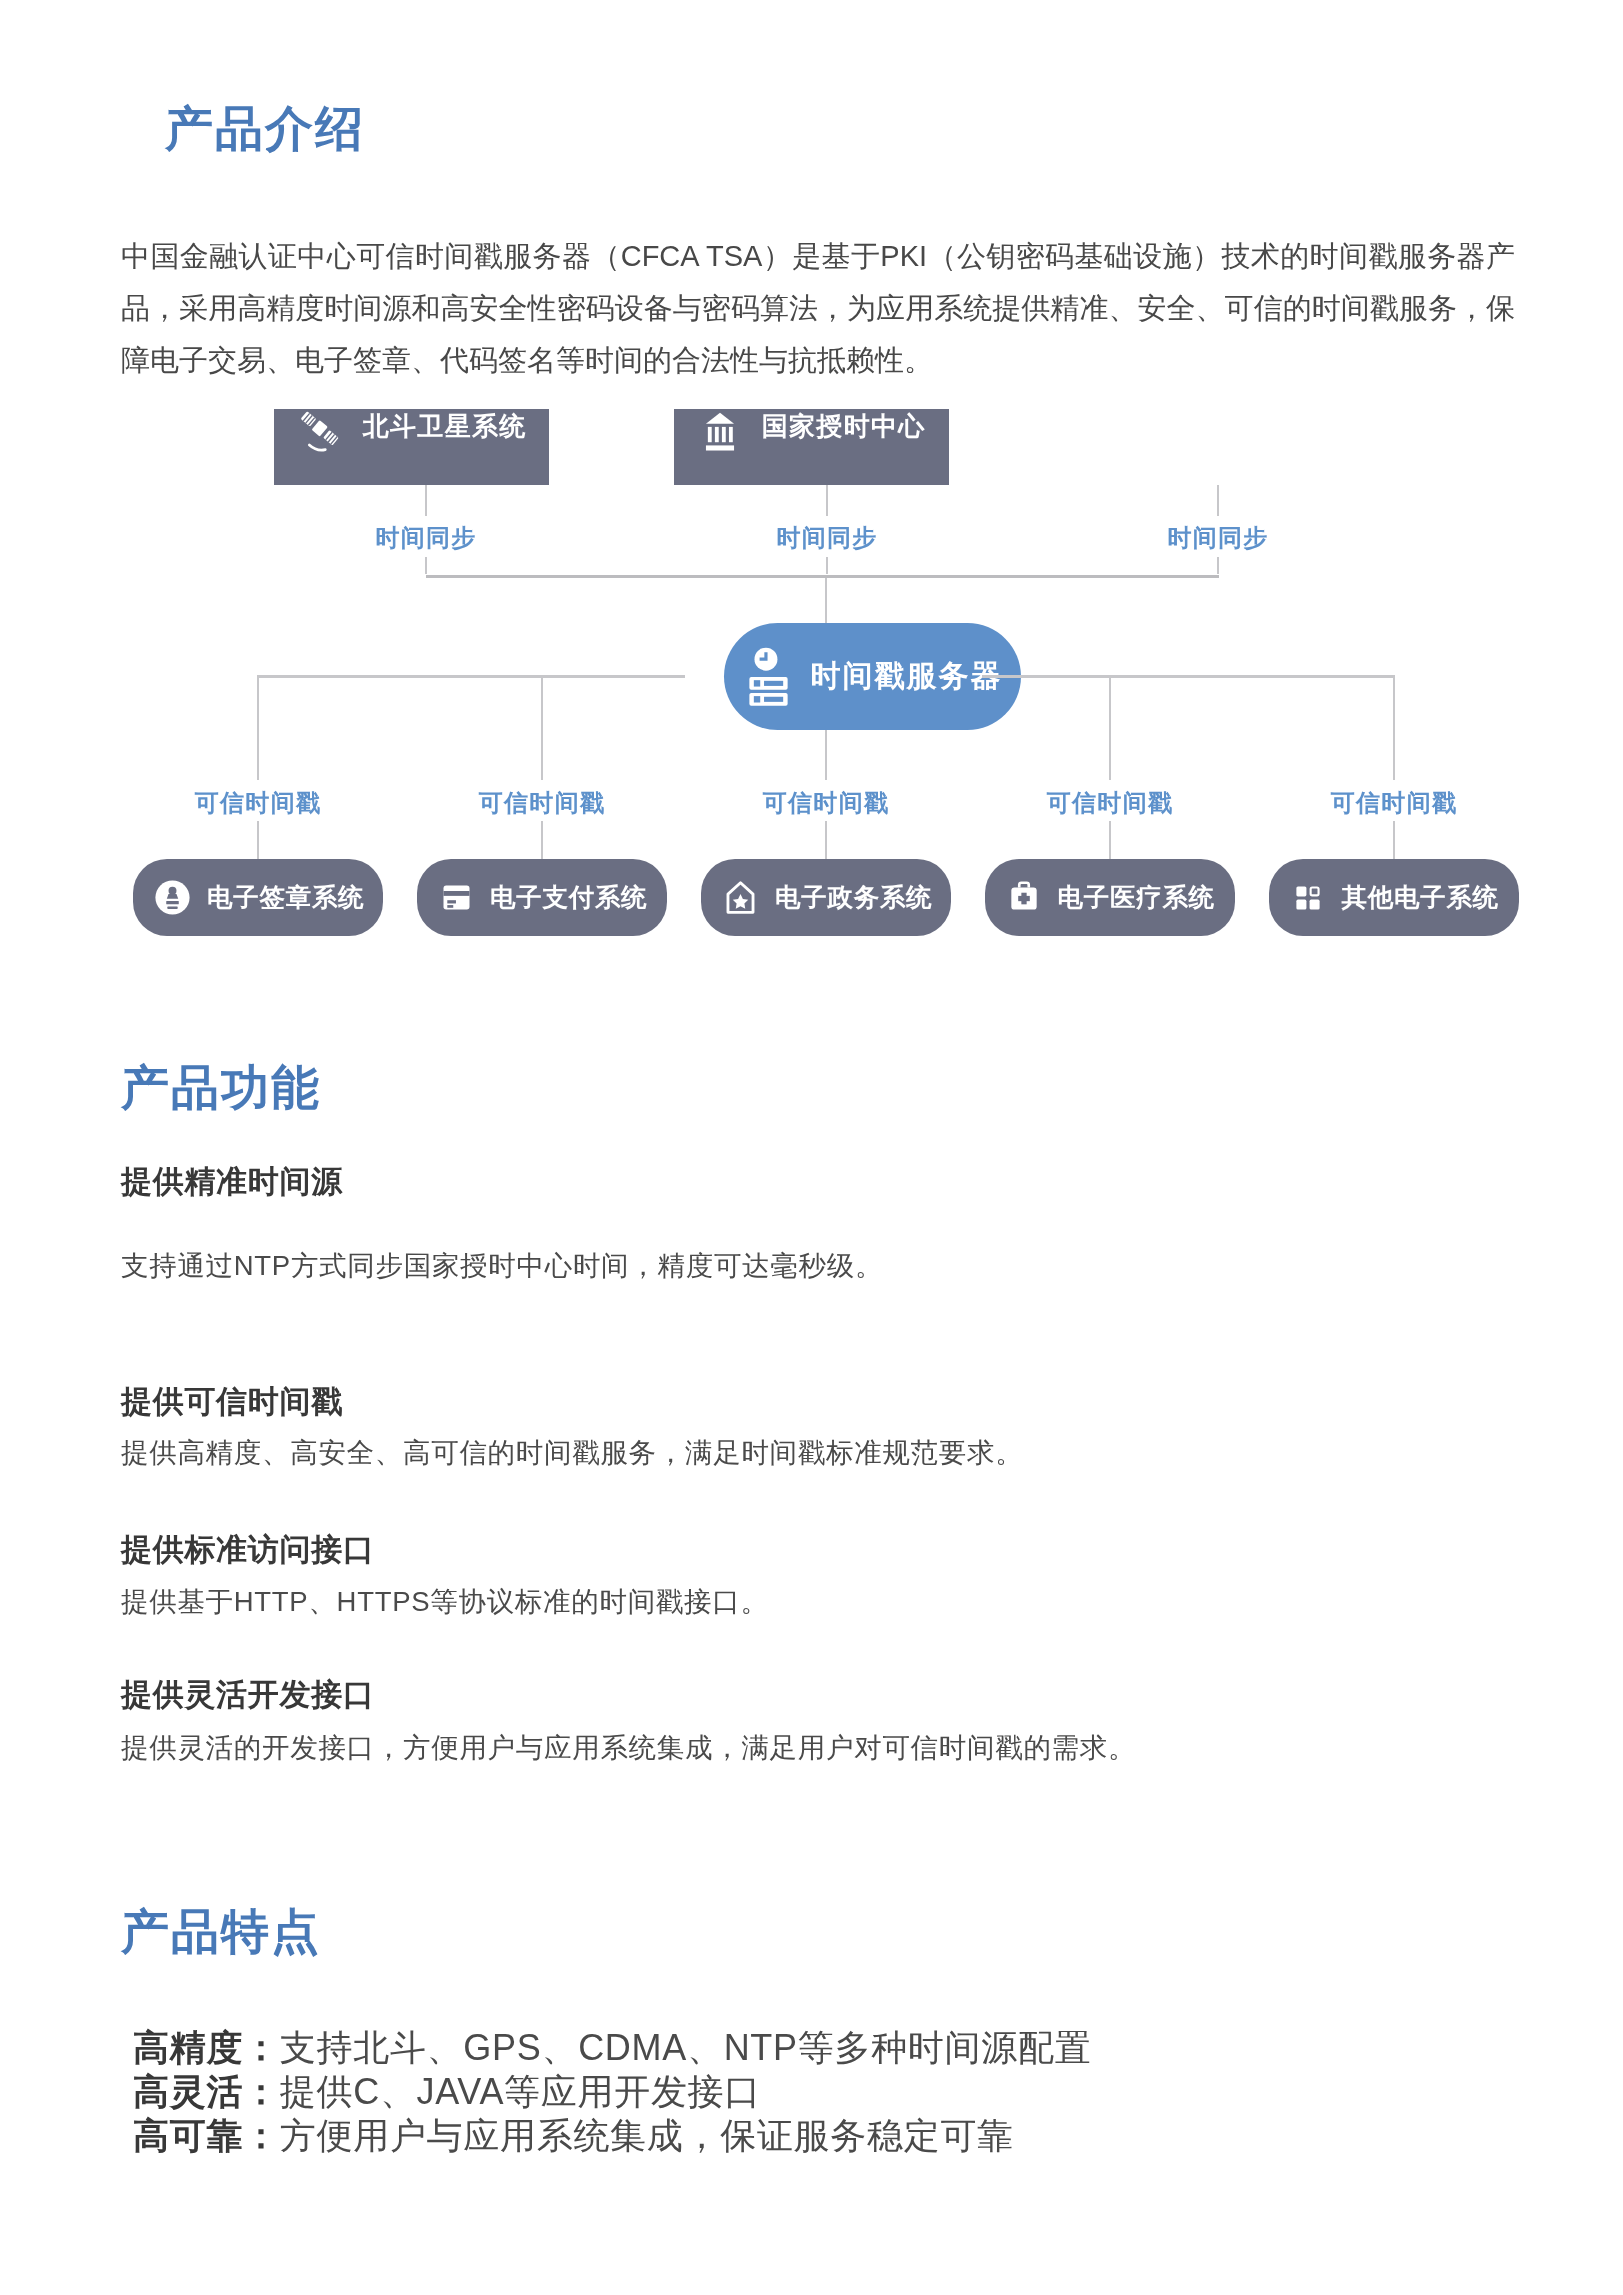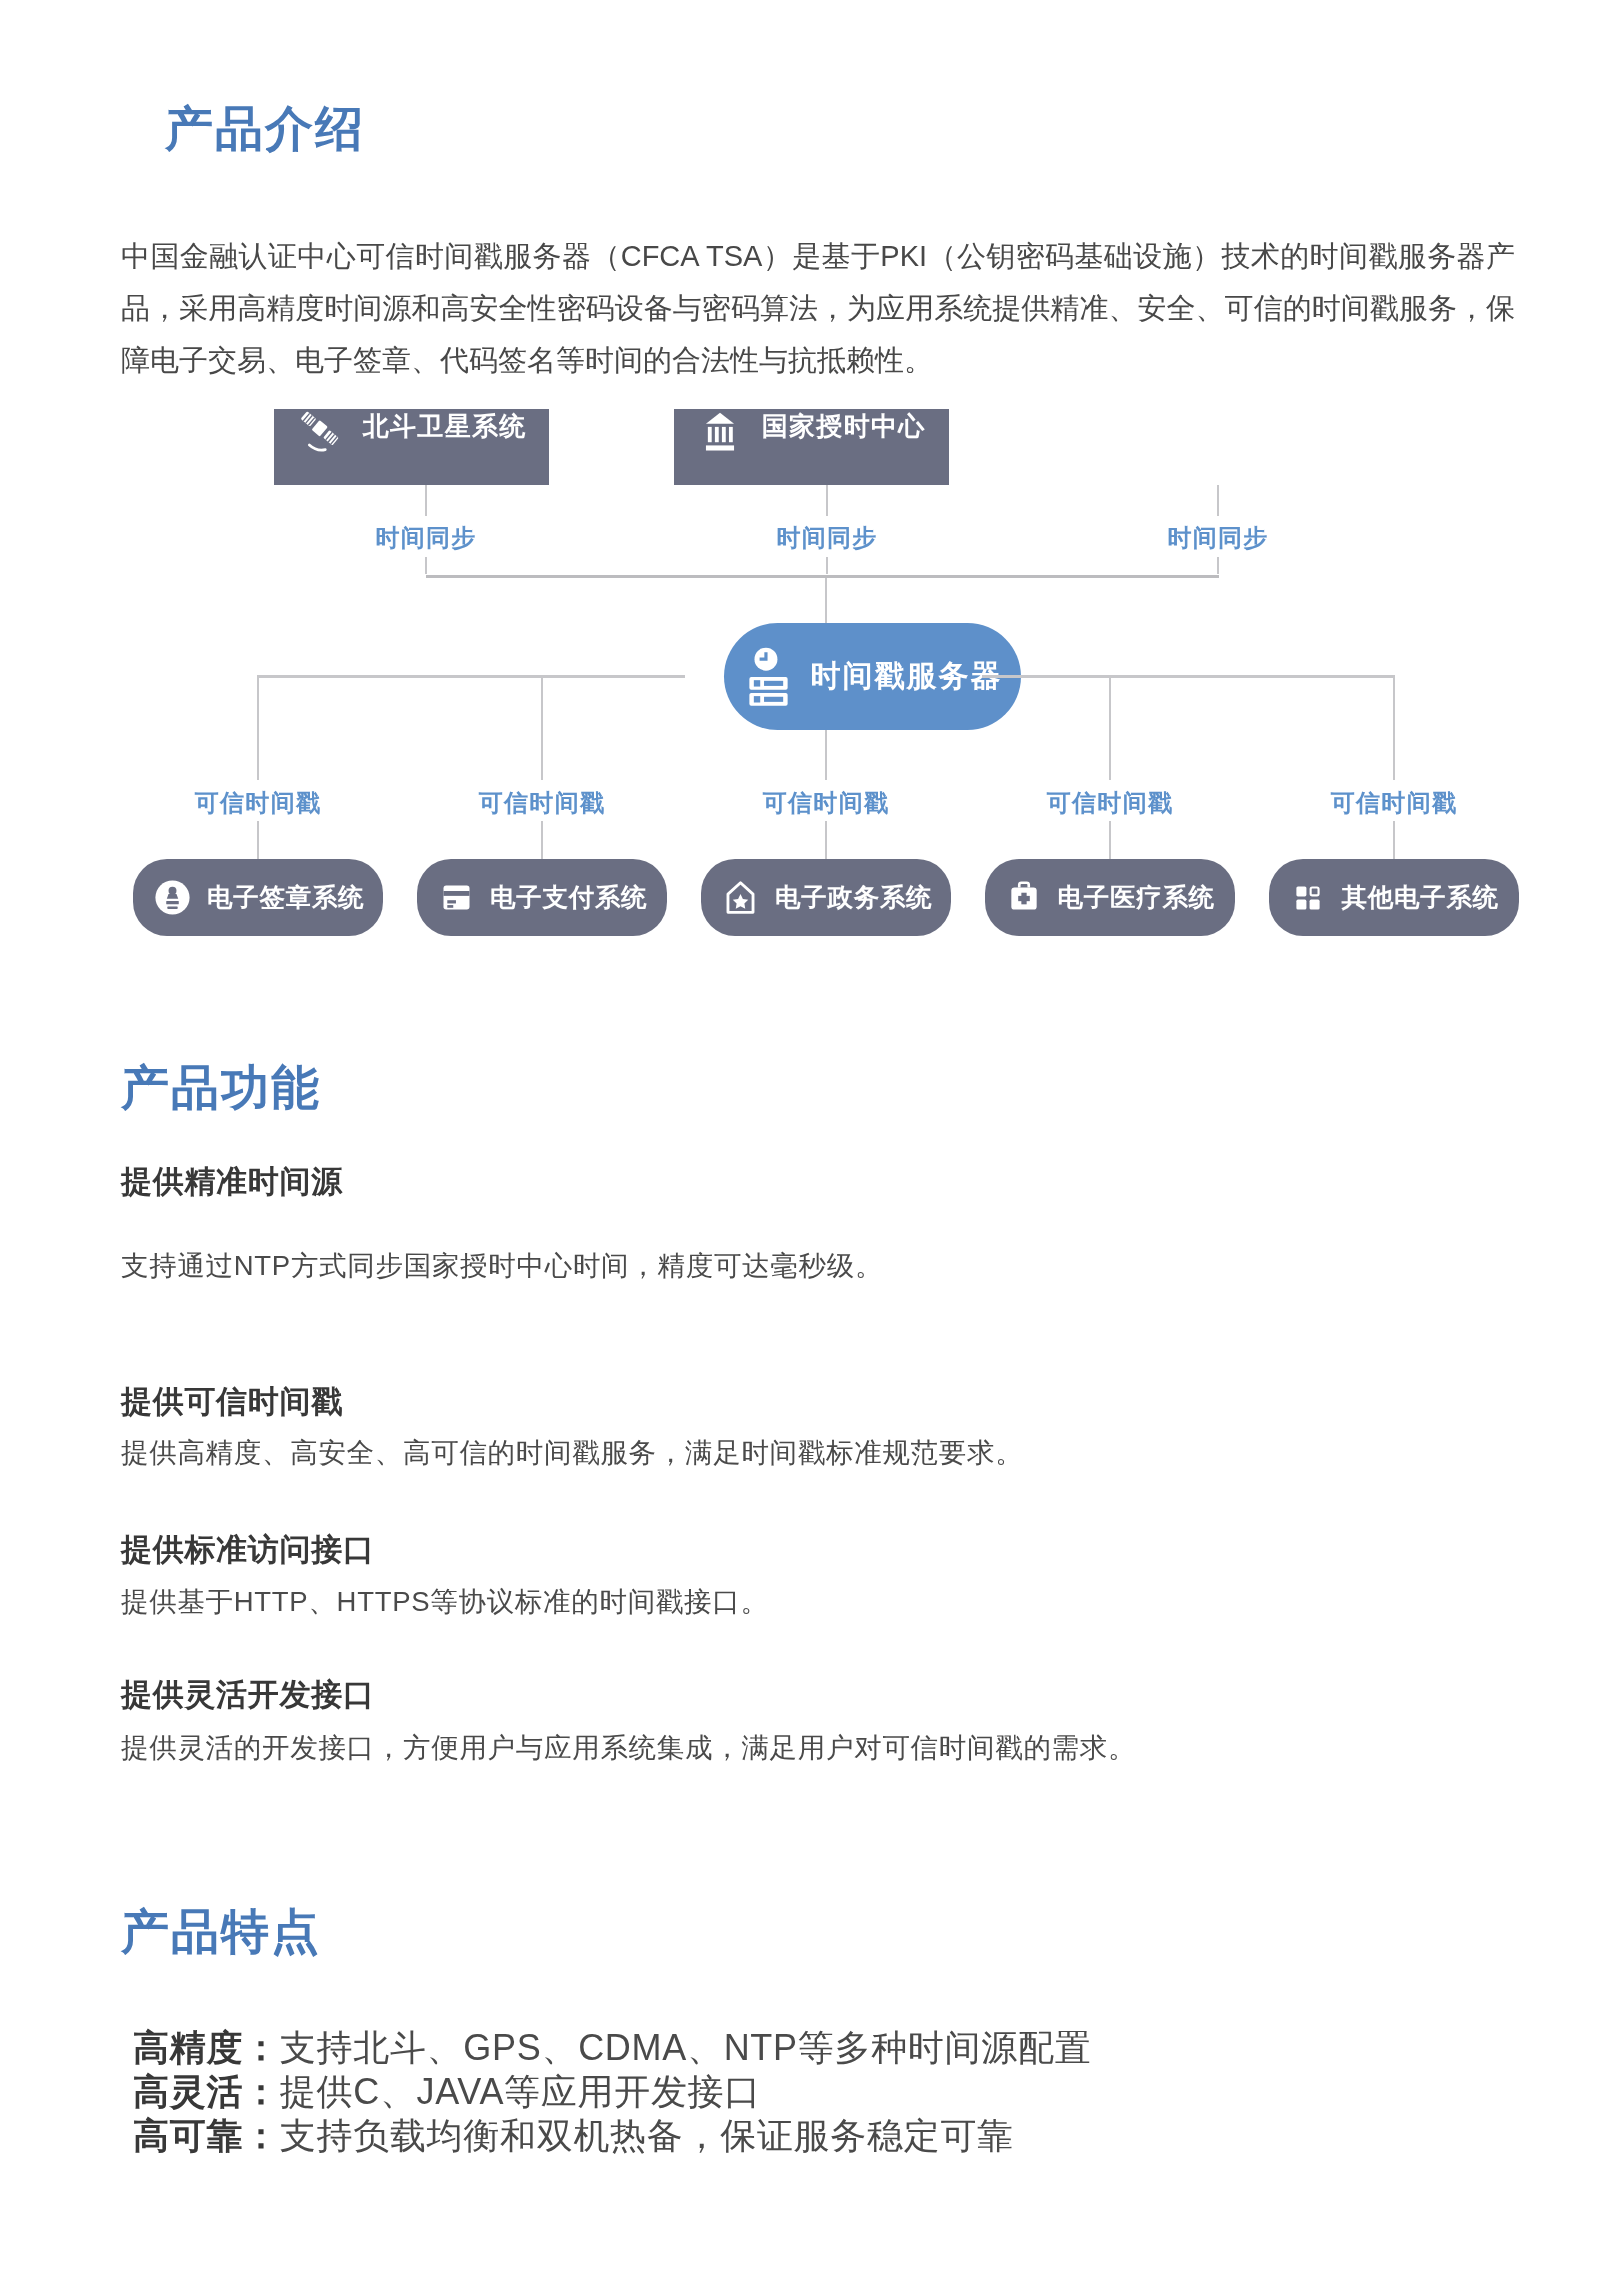--- a/index.html
+++ b/index.html
@@ -241,18 +241,18 @@
   <div class="abs blue-title" style="left:121px;top:1906px;">产品特点</div>
 
   <div class="abs" style="left:121px;top:2026px;">
     <div class="feat-line">
       <b>高精度：</b><span>支持北斗、GPS、CDMA、NTP等多种时间源配置</span>
     </div>
     <div class="feat-line">
       <b>高灵活：</b><span>提供C、JAVA等应用开发接口</span>
     </div>
     <div class="feat-line">
-      <b>高可靠：</b><span>支持负载均衡和双机热备，保证服务稳定可靠</span>
+      <b>高可靠：</b><span>方便用户与应用系统集成，保证服务稳定可靠</span>
     </div>
   </div>
 
 </div>
 
 
 </body></html>

